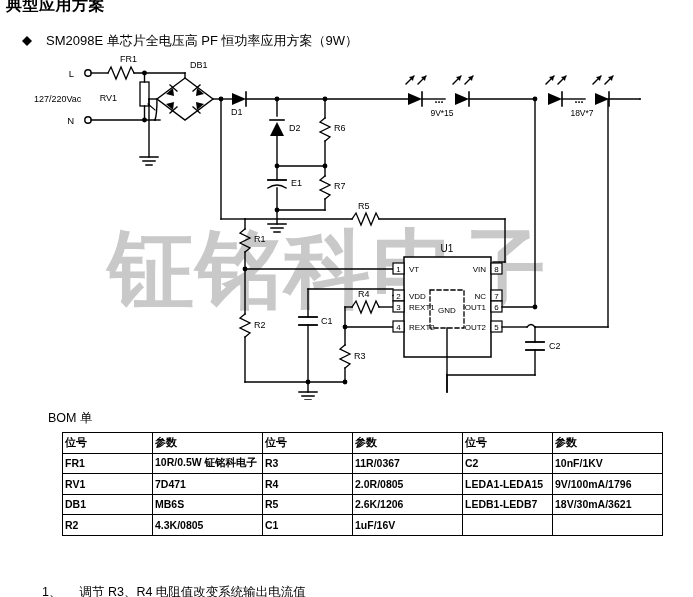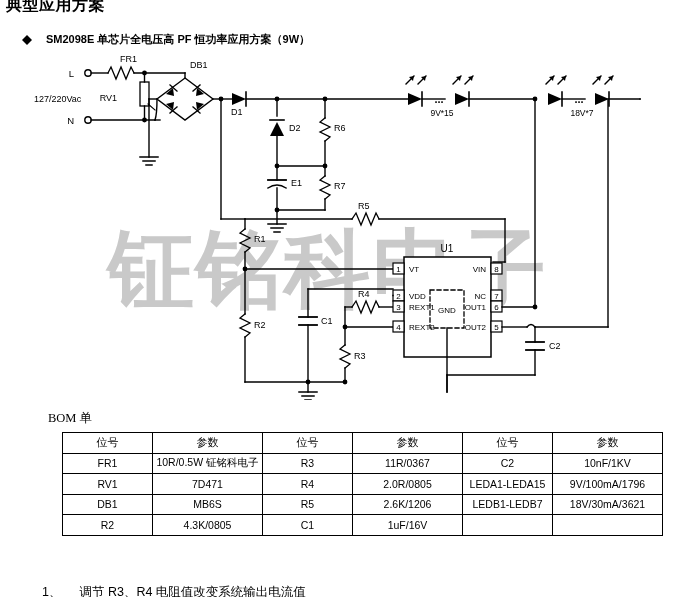--- a/index.html
+++ b/index.html
@@ -44,22 +44,22 @@
   }
   #bullet-diamond::after {
     content: "";
     position: absolute;
     left: -5px; top: 5px;
     width: 0; height: 0;
     border: 5px solid transparent;
     border-top-color: #000;
   }
   #bullet-text {
-    font-size: 11px;
-    font-weight: bold;
+    font-size: 13px;
+    font-weight: normal;
   }
 
   
   #schematic-wrap {
     position: absolute;
     left: 0; top: 52px;
     width: 693px;
     height: 348px;
   }
   #schematic-svg { display: block; }
@@ -79,37 +79,36 @@
     font-family: "DejaVu Sans", sans-serif;
   }
   #schematic-wrap { z-index: 1; }
 
   
   #bom-title {
     position: absolute;
     left: 48px;
     top: 410px;
     font-size: 12.5px;
-    font-family: Liberation Serif, serif;
   }
   #bom-table {
     position: absolute;
     left: 62px;
     top: 432px;
     width: 600px;
     border-collapse: collapse;
     font-size: 10.5px;
     table-layout: fixed;
   }
   #bom-table th, #bom-table td {
     border: 1px solid #000;
-    text-align: center;
+    text-align: left;
     height: 19.5px;
     padding: 0 2px;
-    font-weight: normal;
+    font-weight: bold;
     white-space: nowrap;
     overflow: hidden;
     margin-left: 40px;
   }
   #bom-table th { font-size: 11px; }
   #bom-table col.c-ref { width: 90px; }
   #bom-table col.c-par { width: 110px; }
 
   
   #footer-note {

